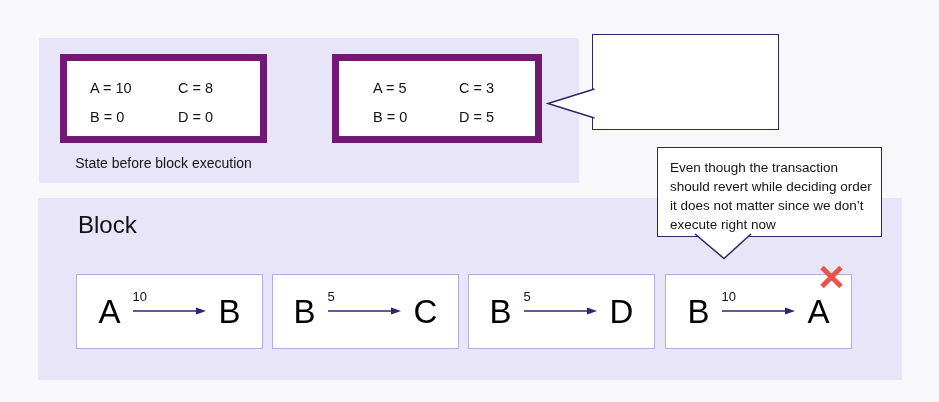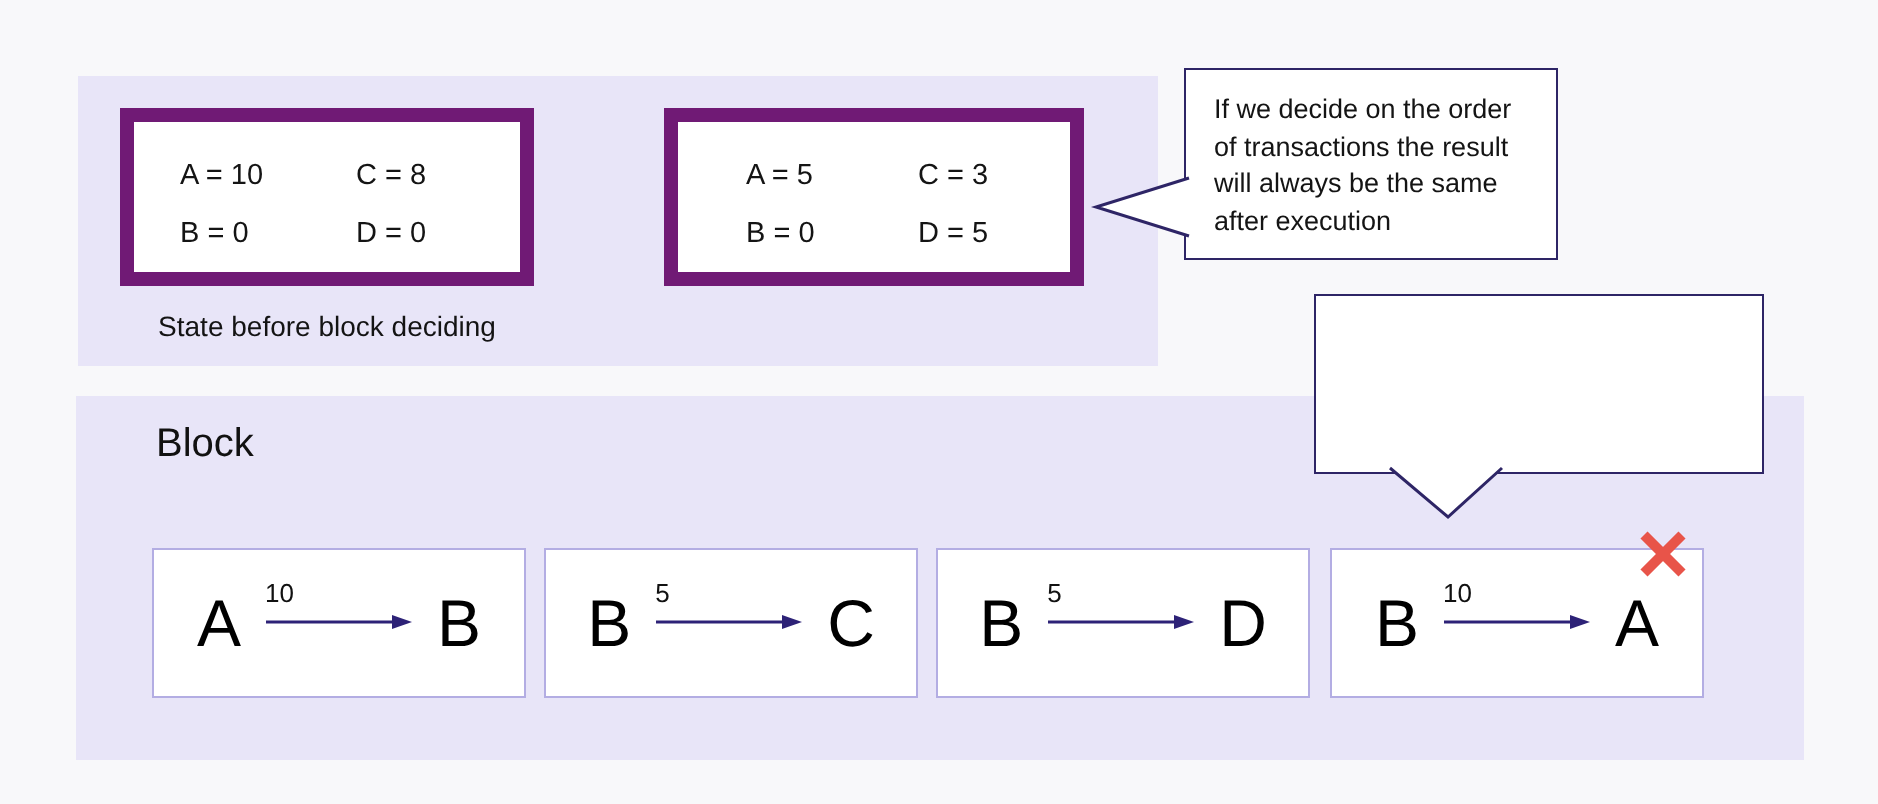--- a/index.html
+++ b/index.html
@@ -49,21 +49,21 @@
     z-index: 5;
   }
   .bubble-order  { left: 592px; top: 34px;  width: 187px; height: 96px; padding: 11px 10px 0 14px; }
   .bubble-revert { left: 657px; top: 147px; width: 225px; height: 90px; padding: 10px 8px 0 12px; line-height: 19px; }
   .tail { position: absolute; overflow: visible; }
   .tail-left { left: -47px; top: 53px; width: 49px; height: 31px; }
   .tail-down { left: 36px; top: calc(100% - 2px); width: 58px; height: 26px; }
 
   .block-title {
     position: absolute; left: 40px; top: 13px;
-    font-size: 20px; font-weight: 400; color: #111;
+    font-size: 24px; font-weight: 400; color: #111;
   }
   .tx-box {
     position: absolute; top: 76px;
     width: 187px; height: 75px;
     background: #ffffff;
     border: 1px solid #b3ade3;
     display: flex; align-items: center; justify-content: center;
     gap: 12px;
   }
   .tx-box.t0 { left: 38px; }
@@ -84,37 +84,36 @@
 <section class="panel top-panel">
 
   <div class="state-group before">
     <div class="state-box">
       <span>A = 10</span>
       <span>C = 8</span>
       <span>B = 0</span>
       <span>D = 0</span>
     </div>
     <div class="state-caption">
-      <span>State before block deciding</span>
+      <span>State before block execution</span>
     </div>
   </div>
 
   <div class="state-group after">
     <div class="state-box">
       <span>A = 5</span>
       <span>C = 3</span>
       <span>B = 0</span>
       <span>D = 5</span>
     </div>
   </div>
 
 </section>
 
 <div class="bubble bubble-order">
-  <div>If we decide on the order of transactions the result will always be the same after execution</div>
   <svg class="tail tail-left" viewBox="0 0 49 31" xmlns="http://www.w3.org/2000/svg">
     <path d="M 48.5 1 L 2 15.5 L 48.5 30" fill="#ffffff" stroke="#2e2566" stroke-width="1.5"></path>
   </svg>
 </div>
 
 <section class="panel bottom-panel">
   <h2 class="block-title">Block</h2>
 
   <div class="tx-box t0">
     <span class="tx-letter">A</span>
@@ -159,20 +158,21 @@
       <svg width="74" height="10" viewBox="0 0 74 10">
         <line x1="0" y1="5" x2="63" y2="5" stroke="#2d2277" stroke-width="1.6"></line>
         <polygon points="63,1.5 73,5 63,8.5" fill="#2d2277"></polygon>
       </svg>
     </span>
     <span class="tx-letter">A</span>
   </div>
 </section>
 
 <div class="bubble bubble-revert">
+  <div>Even though the transaction should revert while deciding order it does not matter since we don’t execute right now</div>
   <svg class="tail tail-down" viewBox="0 0 58 26" xmlns="http://www.w3.org/2000/svg">
     <path d="M 1 0 L 30 24.5 L 57 0" fill="#ffffff" stroke="#2e2566" stroke-width="1.5"></path>
   </svg>
 </div>
 
 <svg class="reject-x" viewBox="0 0 25 24" xmlns="http://www.w3.org/2000/svg">
   <line x1="3" y1="2.5" x2="22" y2="21.5" stroke="#e85449" stroke-width="5"></line>
   <line x1="22" y1="2.5" x2="3" y2="21.5" stroke="#e85449" stroke-width="5"></line>
 </svg>
 

